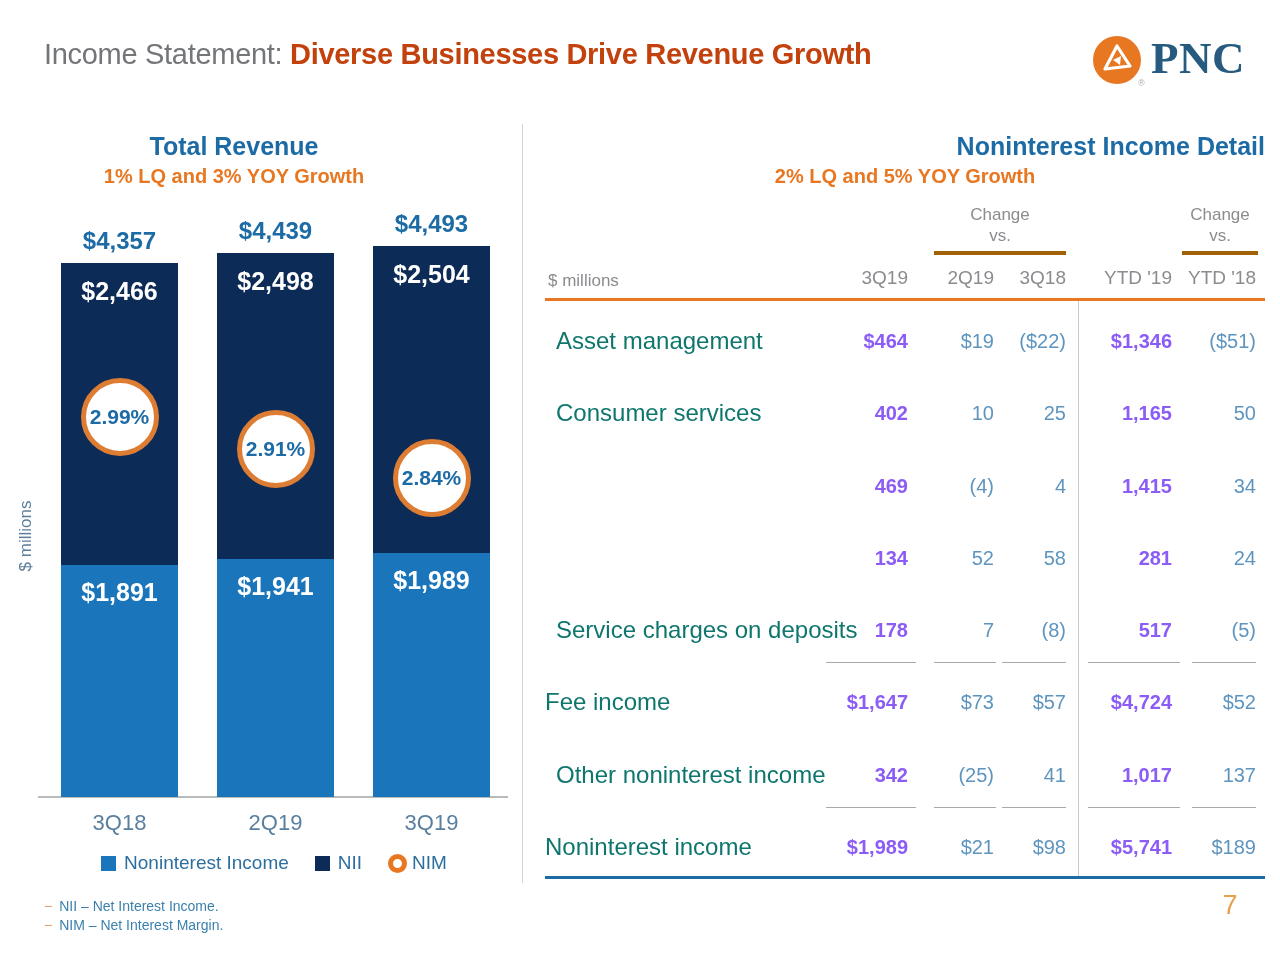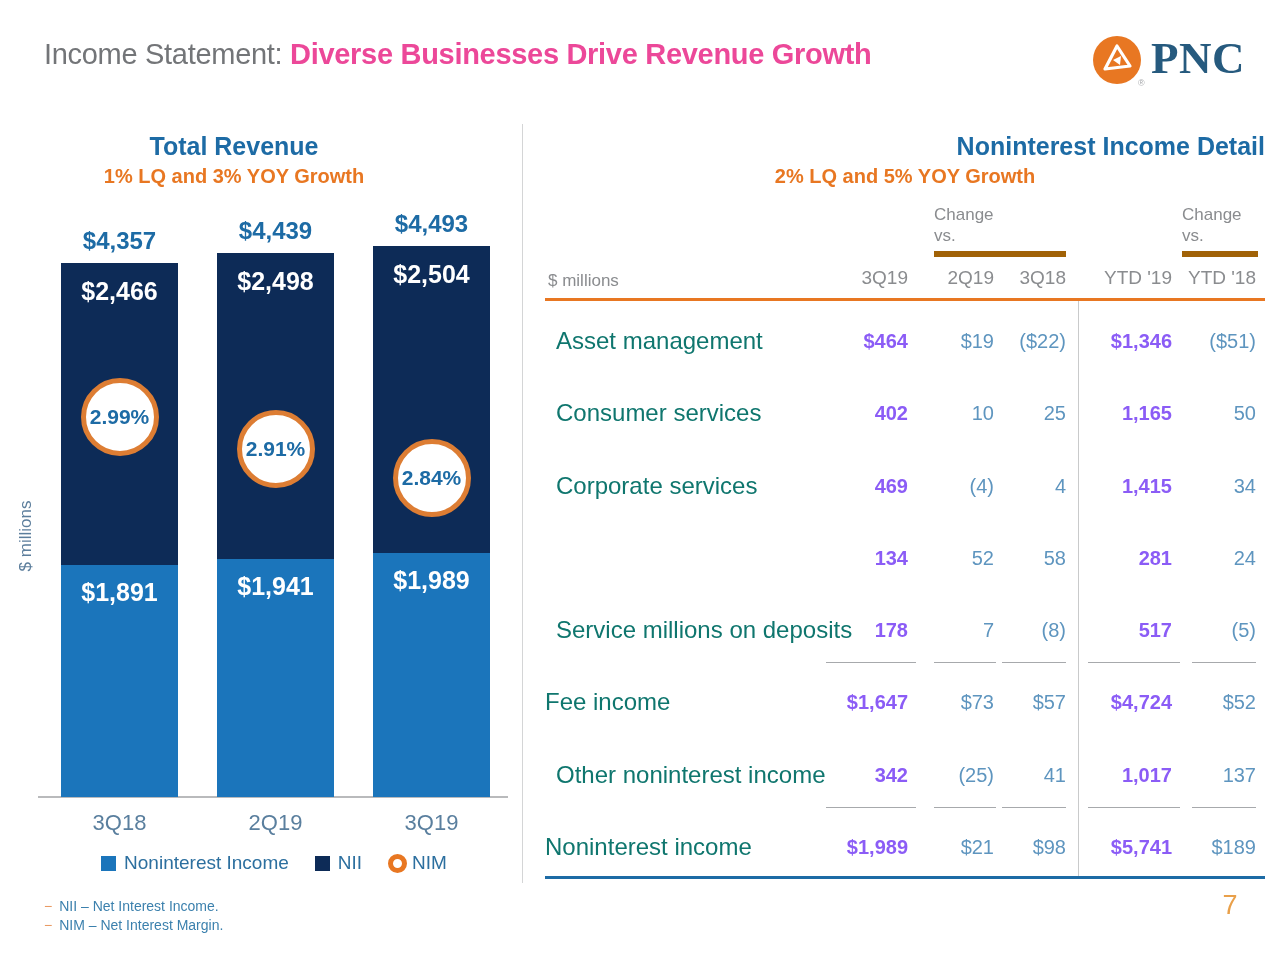--- a/index.html
+++ b/index.html
@@ -4,21 +4,21 @@
 <style>
   html,body{margin:0;padding:0;background:#e9e9e9;}
   #page{position:relative;width:1280px;height:960px;background:#ffffff;overflow:hidden;
         font-family:"Liberation Sans", sans-serif;}
   .abs{position:absolute;}
   .layer{position:absolute;left:0;top:0;width:100%;height:100%;}
 
   
   .hdr-title{left:44px;top:38px;font-size:29px;letter-spacing:-0.3px;white-space:nowrap;}
   .hdr-prefix{color:#737578;font-weight:400;}
-  .hdr-emph{color:#ec4899;font-weight:700;}
+  .hdr-emph{color:#c2410c;font-weight:700;}
   .logo-mark{left:1093px;top:36px;width:48px;height:48px;}
   .logo-reg{left:1138px;top:78px;font-size:9px;color:#a8aaad;}
   .logo-word{left:1151px;top:33px;font-family:"Liberation Serif",serif;font-weight:700;
              font-size:45px;color:#265a7e;line-height:50px;letter-spacing:0.5px;}
 
   .panel-divider{left:522px;top:124px;width:1px;height:759px;background:#d4d5d6;}
 
   
   .sec-title{width:720px;text-align:center;font-weight:700;font-size:25px;color:#1d6ba5;}
   .sec-sub{width:720px;text-align:center;font-weight:700;font-size:20px;color:#e87722;}   
@@ -41,22 +41,22 @@
   .litem{display:flex;align-items:center;font-size:19px;color:#2c6f9f;}
   .swatch{display:inline-block;margin-right:8px;}
   .sw-blue{width:15px;height:15px;background:#1b75bb;}
   .sw-navy{width:15px;height:15px;background:#0d2b57;}
   .sw-ring{width:9px;height:9px;border:5px solid #e87722;border-radius:50%;background:#fff;margin-right:5px;}
   .footnote{position:absolute;left:44px;font-size:14px;height:19px;line-height:19px;white-space:nowrap;}
   .fn-dash{color:#e8975f;margin-right:7px;}
   .fn-text{color:#3b80ad;text-align:center;}
 
   
-  .chg{position:absolute;top:204px;font-size:17px;line-height:21px;color:#8a8c8f;
-       border-bottom:6px solid #a16207;padding-bottom:5px;}
+  .chg{position:absolute;top:204px;text-align:center;font-size:17px;line-height:21px;color:#8a8c8f;
+       border-bottom:4px solid #a16207;padding-bottom:5px;}
   .colhdr{position:absolute;top:265px;width:120px;text-align:right;font-size:19px;color:#8a8c8f;
           height:26px;line-height:26px;}
   .units{left:548px;top:271px;font-size:17px;color:#8a8c8f;}
   .orange-rule{left:545px;top:298px;width:720px;height:3px;background:#e87722;}
   .vrule{left:1078px;top:301px;width:1px;height:578px;background:#c9cacb;}
   .rlabel{position:absolute;font-size:24px;color:#0f766e;height:30px;line-height:30px;white-space:nowrap;}
   .val{position:absolute;font-size:20px;text-align:right;height:30px;line-height:30px;width:110px;}
   .val.b{color:#8b5cf6;font-weight:700;}
   .val.r{color:#5e95bf;}
   .rule{position:absolute;height:1px;background:#a7a9ac;}
@@ -161,32 +161,31 @@
       <div class="val r" style="left:884px;top:326px">$19</div>
       <div class="val r" style="left:956px;top:326px">($22)</div>
       <div class="val b" style="left:1062px;top:326px">$1,346</div>
       <div class="val r" style="left:1146px;top:326px">($51)</div>
       <div class="rlabel" style="left:556px;top:398px">Consumer services</div>
       <div class="val b" style="left:798px;top:398px">402</div>
       <div class="val r" style="left:884px;top:398px">10</div>
       <div class="val r" style="left:956px;top:398px">25</div>
       <div class="val b" style="left:1062px;top:398px">1,165</div>
       <div class="val r" style="left:1146px;top:398px">50</div>
-      <div class="rlabel" style="left:556px;top:471px">Corporate services</div>
       <div class="val b" style="left:798px;top:471px">469</div>
       <div class="val r" style="left:884px;top:471px">(4)</div>
       <div class="val r" style="left:956px;top:471px">4</div>
       <div class="val b" style="left:1062px;top:471px">1,415</div>
       <div class="val r" style="left:1146px;top:471px">34</div>
       <div class="val b" style="left:798px;top:543px">134</div>
       <div class="val r" style="left:884px;top:543px">52</div>
       <div class="val r" style="left:956px;top:543px">58</div>
       <div class="val b" style="left:1062px;top:543px">281</div>
       <div class="val r" style="left:1146px;top:543px">24</div>
-      <div class="rlabel" style="left:556px;top:615px">Service millions on deposits</div>
+      <div class="rlabel" style="left:556px;top:615px">Service charges on deposits</div>
       <div class="val b" style="left:798px;top:615px">178</div>
       <div class="val r" style="left:884px;top:615px">7</div>
       <div class="val r" style="left:956px;top:615px">(8)</div>
       <div class="val b" style="left:1062px;top:615px">517</div>
       <div class="val r" style="left:1146px;top:615px">(5)</div>
       <div class="rule" style="left:826px;top:662px;width:90px"></div>
       <div class="rule" style="left:934px;top:662px;width:62px"></div>
       <div class="rule" style="left:1002px;top:662px;width:64px"></div>
       <div class="rule" style="left:1088px;top:662px;width:92px"></div>
       <div class="rule" style="left:1192px;top:662px;width:64px"></div>

